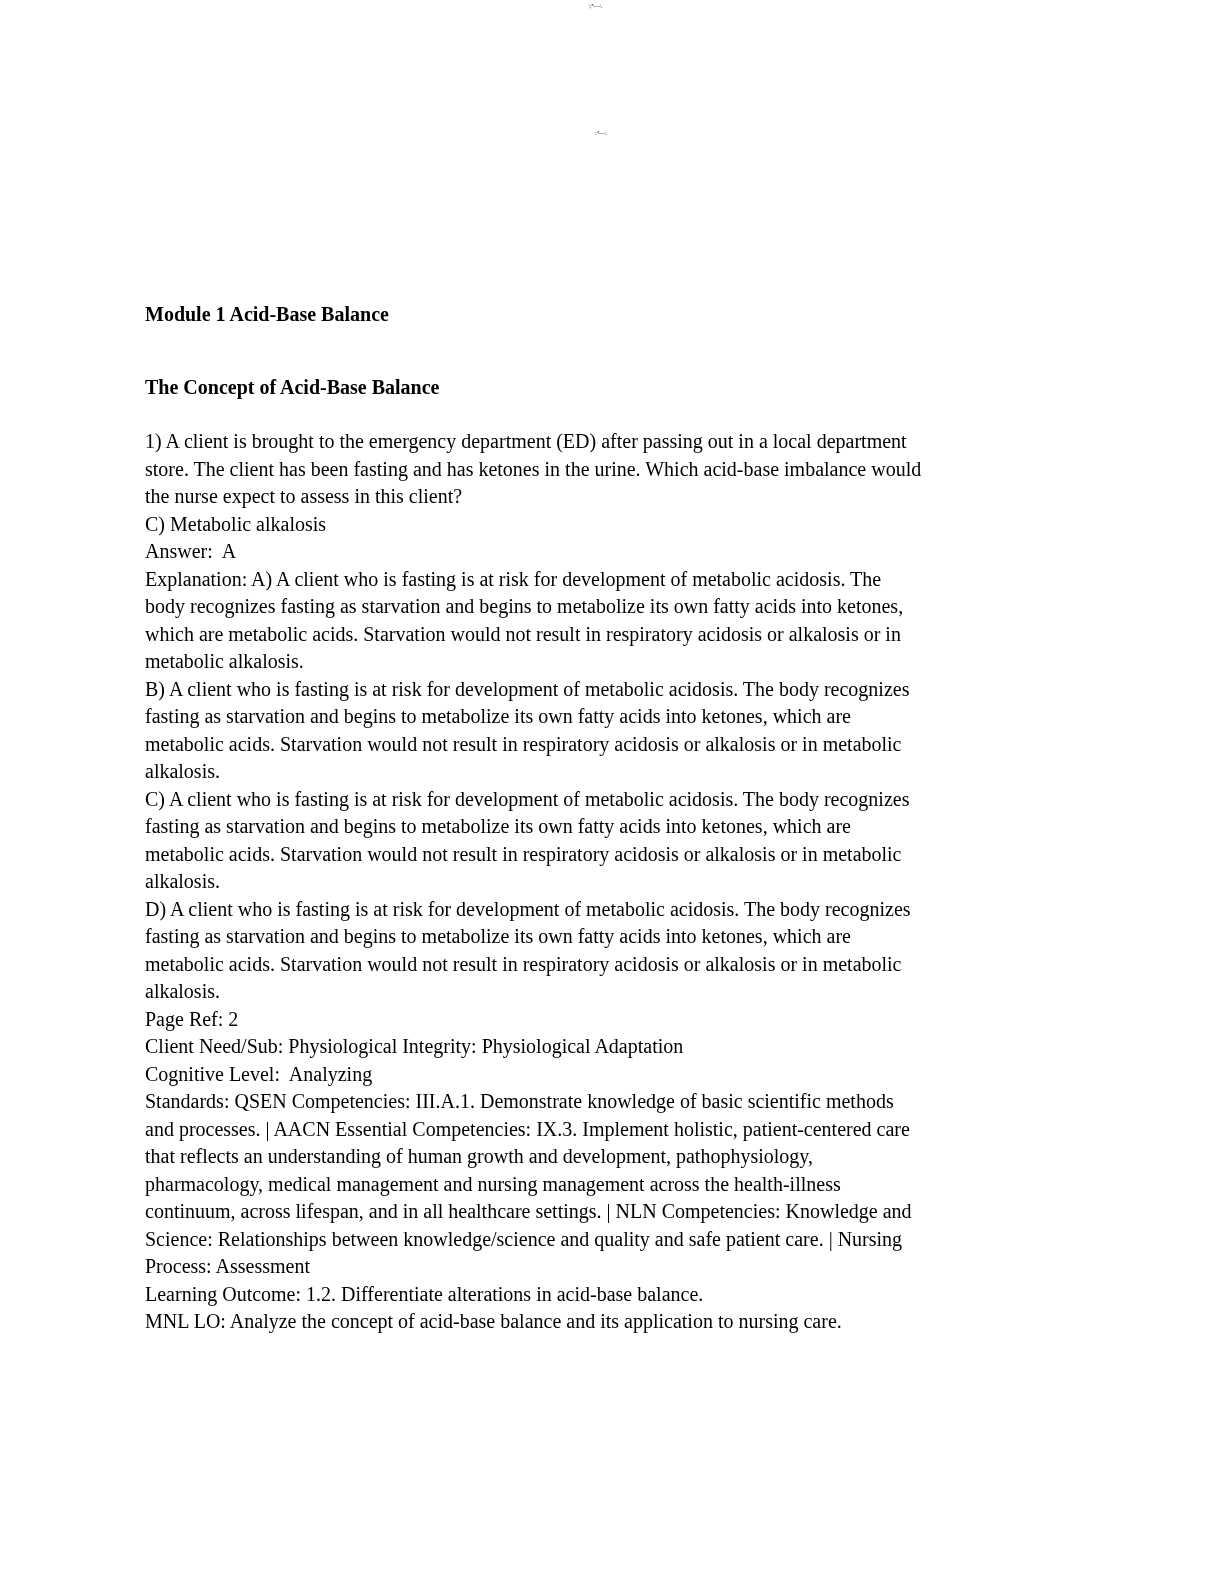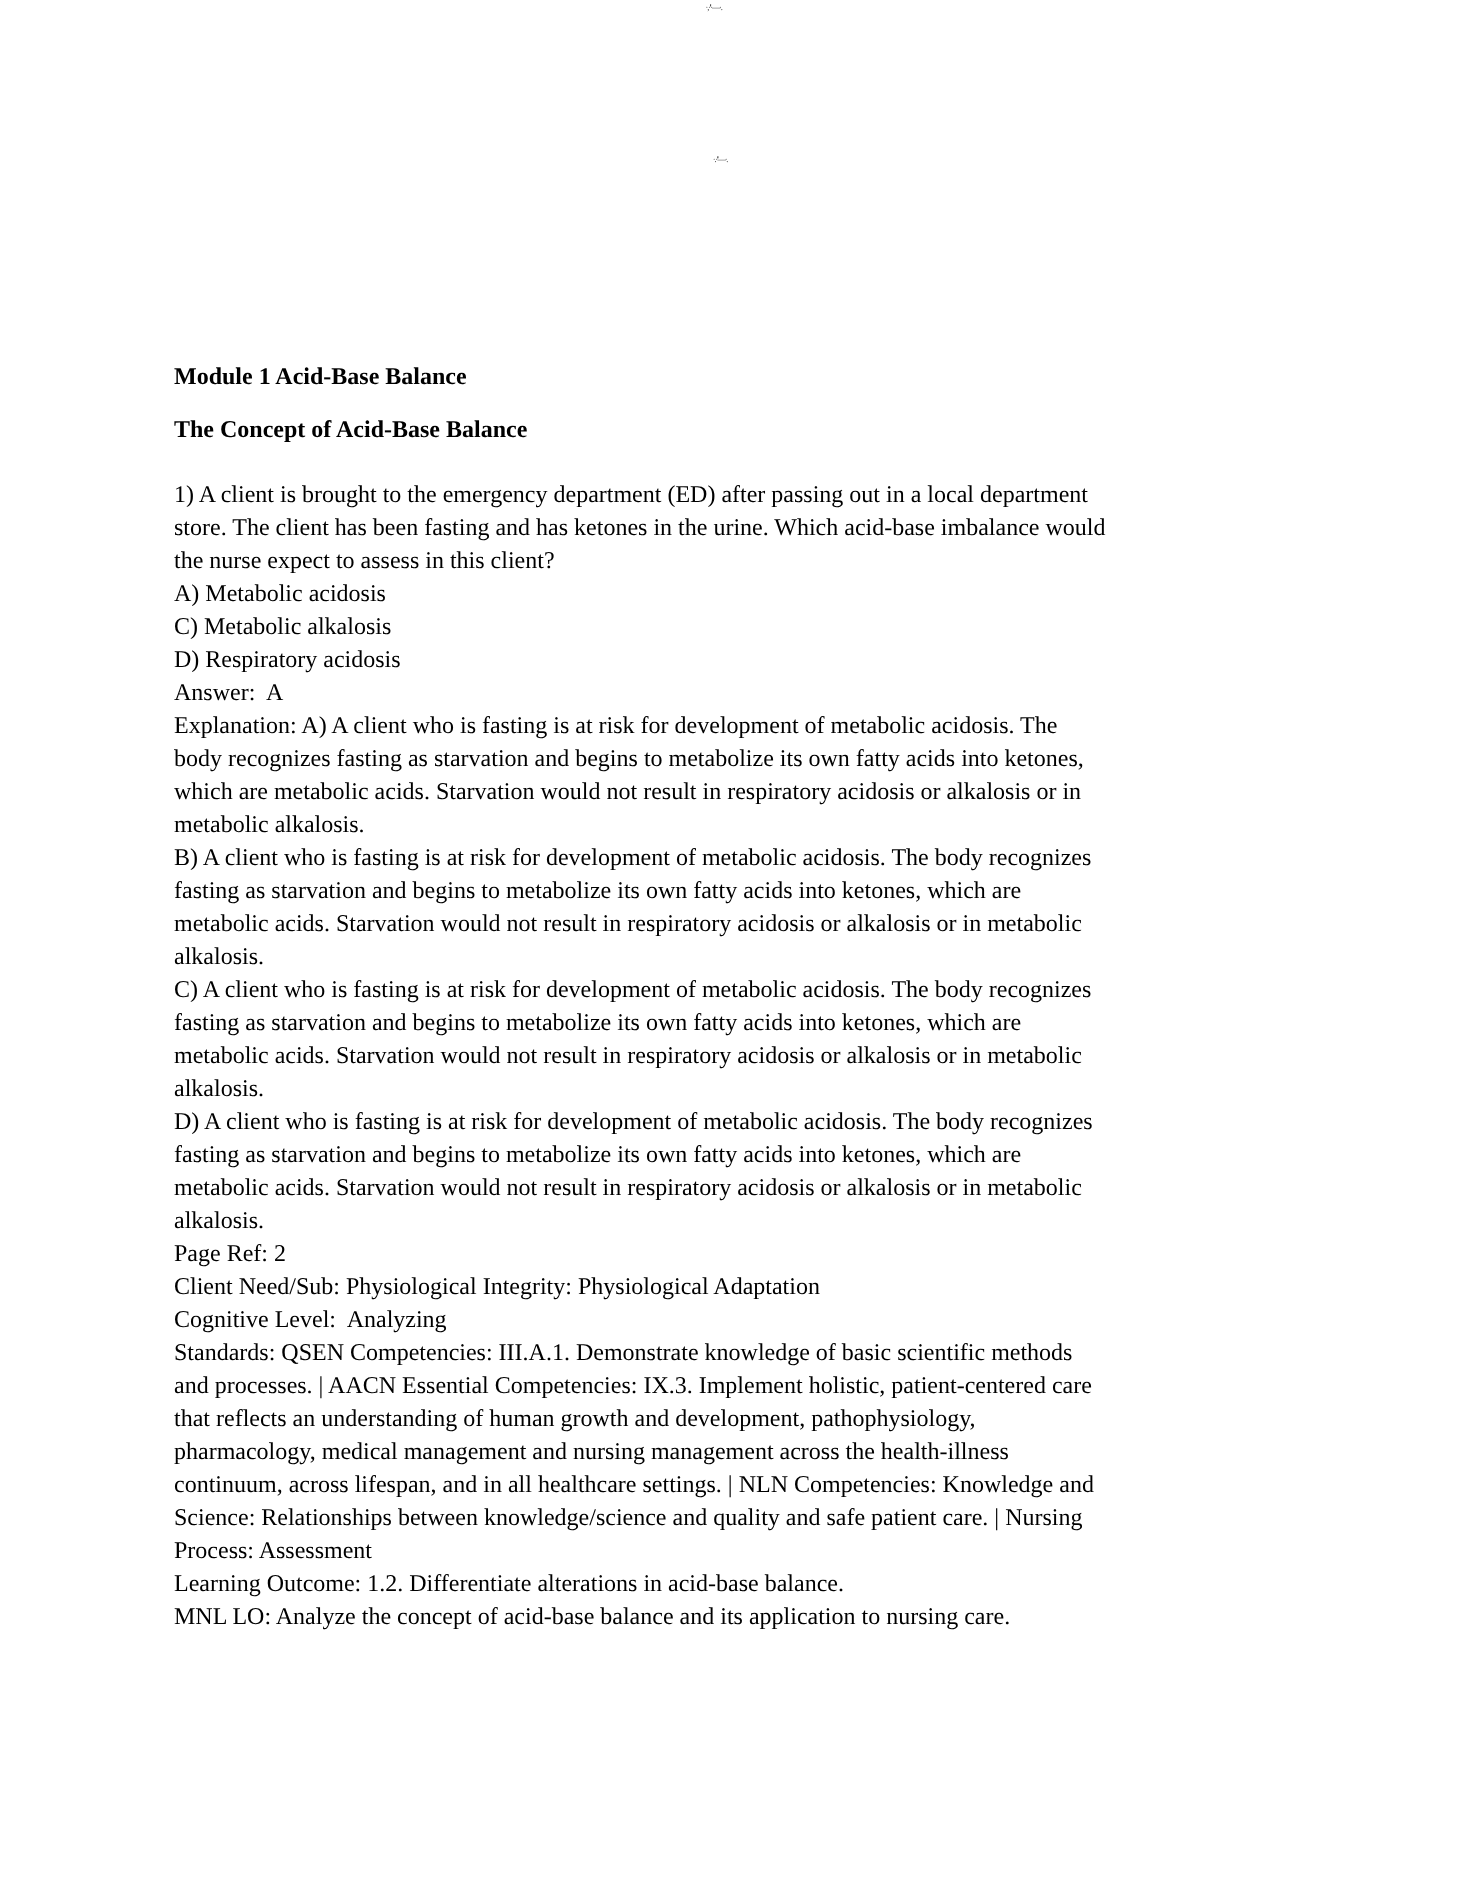--- a/index.html
+++ b/index.html
@@ -39,21 +39,21 @@
     font-style: italic;
     margin-bottom: 13px;
     white-space: pre-wrap;
   }
   .publisher {
     font-style: normal;
     font-weight: bold;
   }
   .module-heading {
     font-weight: bold;
-    margin-bottom: 16px;
+    margin-bottom: 45px;
     white-space: pre-wrap;
   }
   .section-heading {
     margin-bottom: 27px;
     white-space: pre-wrap;
     font-weight: bold;
   }
   .textline {
     white-space: pre-wrap;
   }
@@ -71,26 +71,24 @@
 
 
     <div class="module-heading">Module 1 Acid-Base Balance</div>
 
     <div class="section-heading">The Concept of Acid-Base Balance</div>
 
     <div class="textline">1) A client is brought to the emergency department (ED) after passing out in a local department
 store. The client has been fasting and has ketones in the urine. Which acid-base imbalance would
 the nurse expect to assess in this client?</div>
 
-    <div class="textline">A) Metabolic acidosis</div>
 
 
     <div class="textline">C) Metabolic alkalosis</div>
 
-    <div class="textline">D) Respiratory acidosis</div>
 
     <div class="textline">Answer:  A</div>
 
     <div class="textline">Explanation: A) A client who is fasting is at risk for development of metabolic acidosis. The
 body recognizes fasting as starvation and begins to metabolize its own fatty acids into ketones,
 which are metabolic acids. Starvation would not result in respiratory acidosis or alkalosis or in
 metabolic alkalosis.
 B) A client who is fasting is at risk for development of metabolic acidosis. The body recognizes
 fasting as starvation and begins to metabolize its own fatty acids into ketones, which are
 metabolic acids. Starvation would not result in respiratory acidosis or alkalosis or in metabolic

